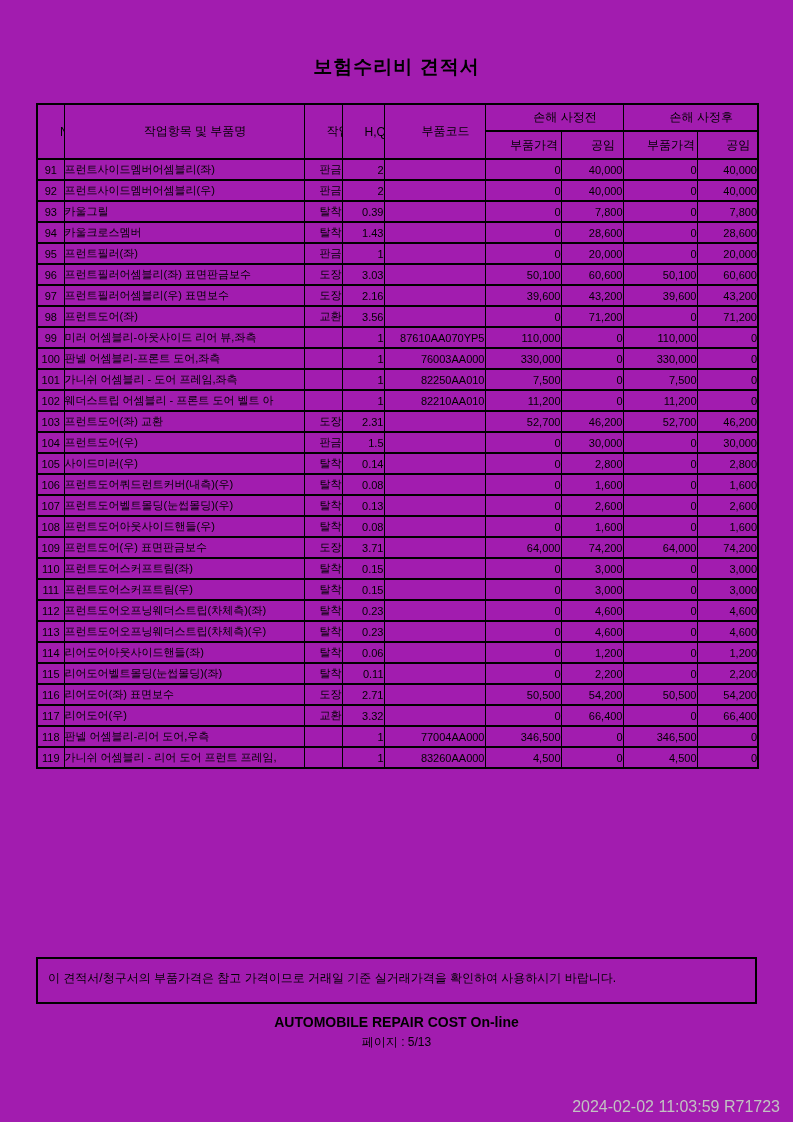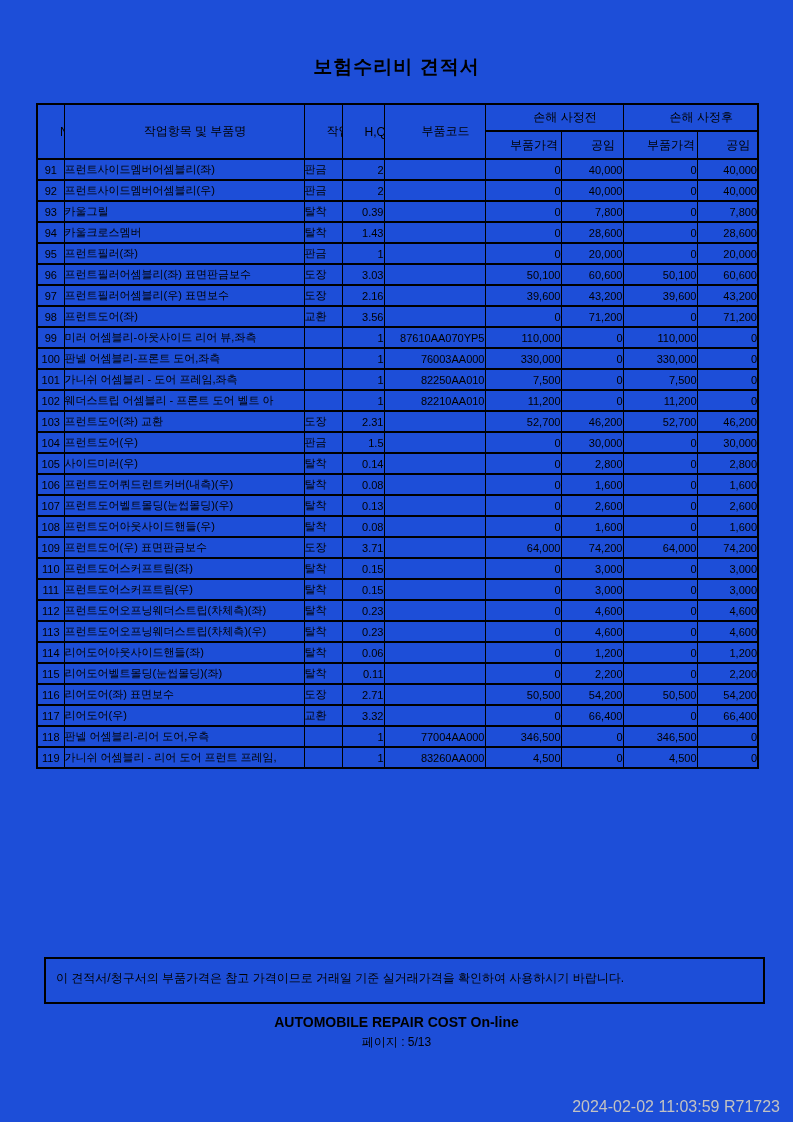--- a/index.html
+++ b/index.html
@@ -6,21 +6,21 @@
   html, body { background: #ffffff; }
   body {
     font-family: "Liberation Sans", "DejaVu Sans", sans-serif;
     color: #000;
   }
   .page {
     position: relative;
     width: 793px;
     height: 1122px;
     margin: 0 auto;
-    background: #1d4ed8;
+    background: #a21caf;
     overflow: hidden;
   }
   .doc-title {
     position: absolute;
     top: 54px;
     left: 0;
     width: 100%;
     text-align: center;
     font-size: 19px;
     font-weight: bold;
@@ -46,34 +46,33 @@
     white-space: nowrap;
     padding: 0;
     vertical-align: middle;
   }
   table.estimate thead th { text-align: center; font-size: 12px; padding-left: 22px; }
   table.estimate thead tr.h1 { height: 27px; }
   table.estimate thead tr.h2 { height: 28px; }
   table.estimate tbody tr { height: 21px; }
   td.c-no   { text-align: center; }
   td.c-item { text-align: left; padding-left: 15px; }
-  td.c-work { text-align: left; }
+  td.c-work { text-align: right; }
   td.c-hq   { text-align: right; padding-right: 5px; }
   td.c-code { text-align: right; padding-left: 4px; }
   td.c-num  { text-align: right; padding-right: 5px; }
   .notice-box {
     position: absolute;
     left: 36px;
     top: 957px;
     width: 721px;
     height: 47px;
     border: 2px solid #000;
     padding: 11px 8px 0 10px;
     font-size: 12px;
-    margin-left: 8px;
   }
   .brand-line {
     position: absolute;
     top: 1014px;
     left: 0;
     width: 100%;
     text-align: center;
     font-size: 14px;
     font-weight: bold;
   }

